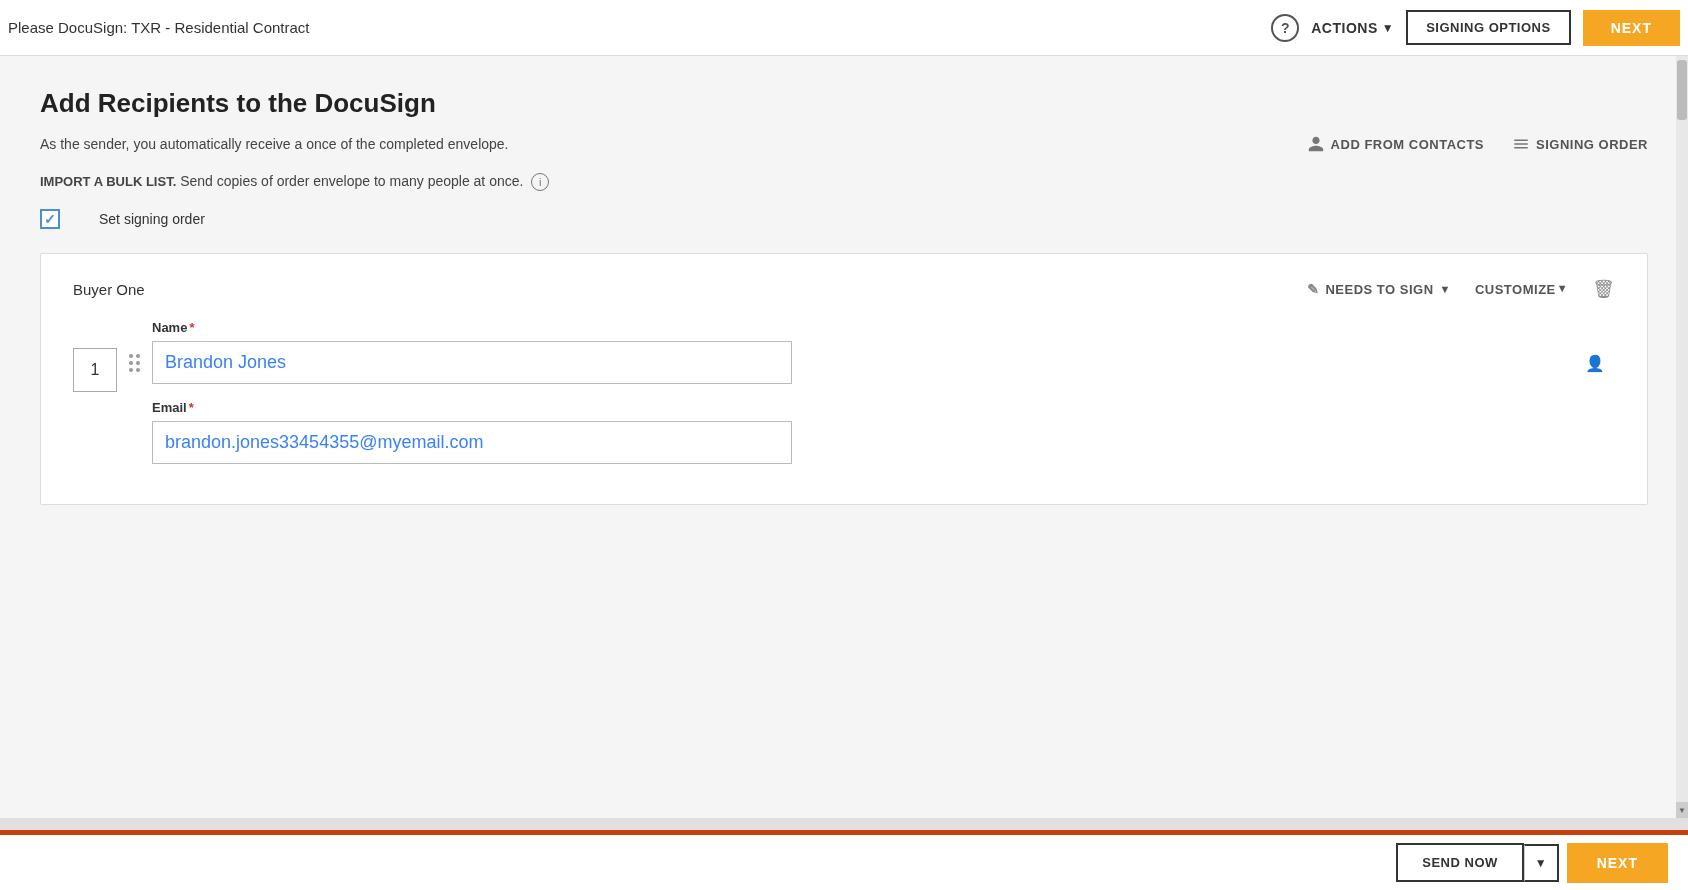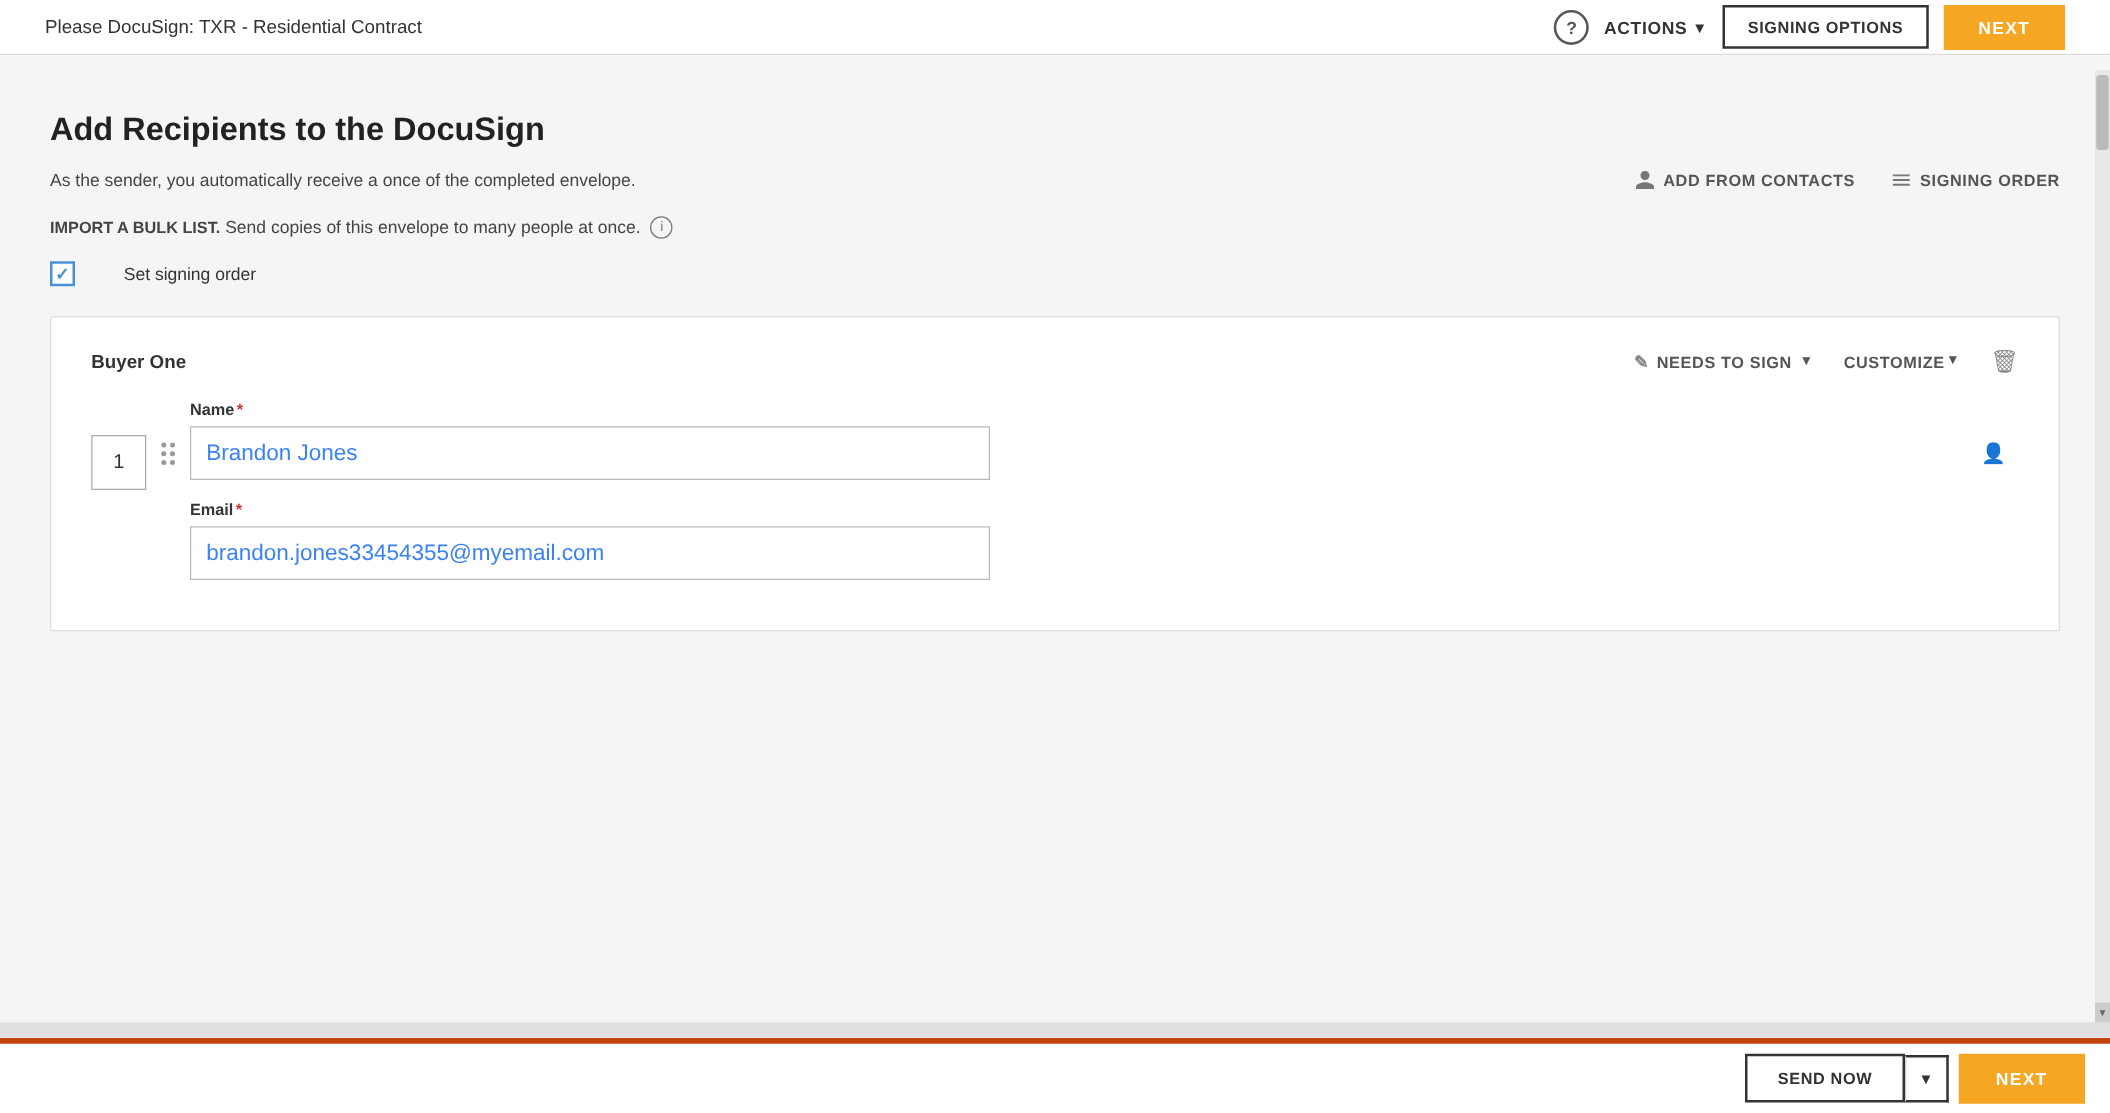--- a/index.html
+++ b/index.html
@@ -5,22 +5,22 @@
     * { box-sizing: border-box; margin: 0; padding: 0; }
     body { font-family: Arial, Helvetica, sans-serif; background: #f5f5f5; color: #333; font-size: 14px; overflow: hidden; }
 
     
     .top-nav {
       display: flex;
       align-items: center;
       justify-content: space-between;
       background: #fff;
       border-bottom: 1px solid #ddd;
-      padding: 0 36px;
-      height: 44px;
+      padding: 0 8px;
+      height: 56px;
       position: fixed;
       top: 0; left: 0; right: 0;
       z-index: 100;
     }
     .top-nav-title {
       font-size: 15px;
       color: #333;
     }
     .top-nav-right {
       display: flex;
@@ -172,21 +172,21 @@
     }
 
     .card-header {
       display: flex;
       align-items: center;
       justify-content: space-between;
       margin-bottom: 20px;
     }
     .card-title {
       font-size: 15px;
-      font-weight: bold;
+      font-weight: normal;
       color: #333;
       text-align: center;
     }
     .card-actions {
       display: flex;
       align-items: center;
       gap: 24px;
     }
     .needs-to-sign-btn {
       display: flex; align-items: center; gap: 6px;
@@ -399,21 +399,21 @@
         <svg viewBox="0 0 24 24" xmlns="http://www.w3.org/2000/svg">
           <path d="M3 6h18v2H3V6zm0 5h18v2H3v-2zm0 5h18v2H3v-2z"></path>
         </svg>
         <span>SIGNING ORDER</span>
       </div>
     </div>
   </div>
 
   <div class="bulk-list-row">
     <span class="bold-label">IMPORT A BULK LIST.</span>
-    <span>  Send copies of this envelope to many people at once.</span>
+    <span>  Send copies of order envelope to many people at once.</span>
     <span class="info-circle">i</span>
   </div>
 
   <div class="signing-order-row">
     <div class="checkbox-checked"></div>
     <span class="signing-order-label">Set signing order</span>
   </div>
 
   <div class="recipient-card">
     <div class="card-header">

